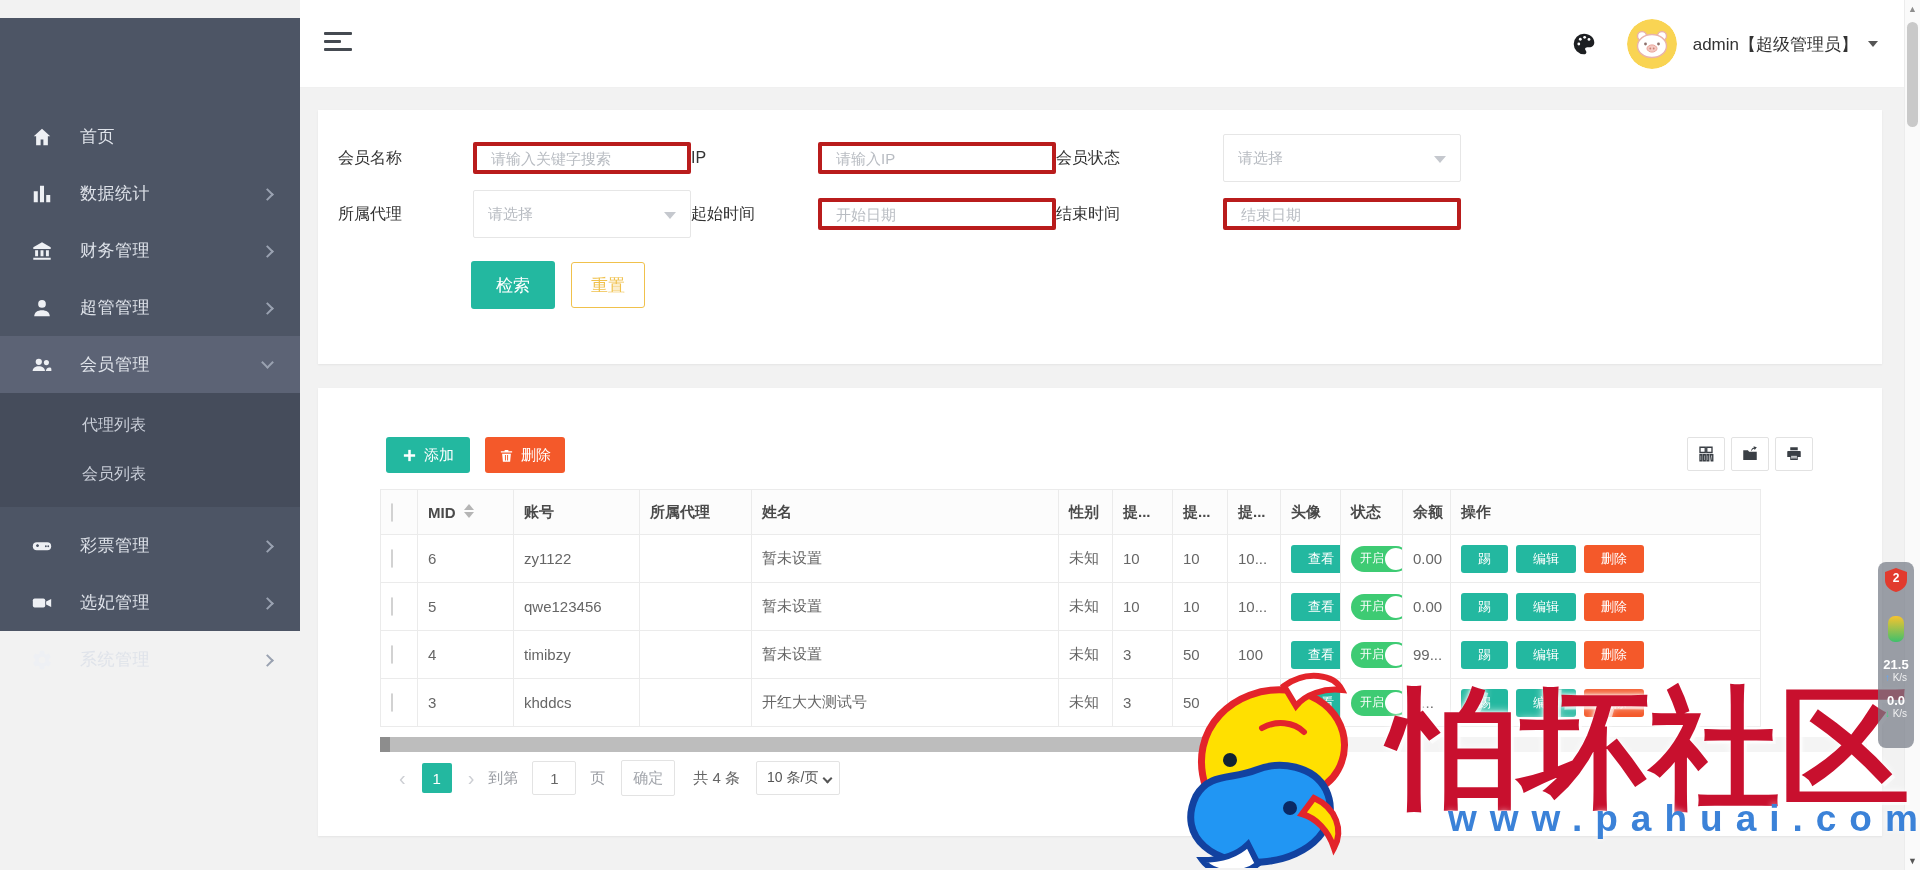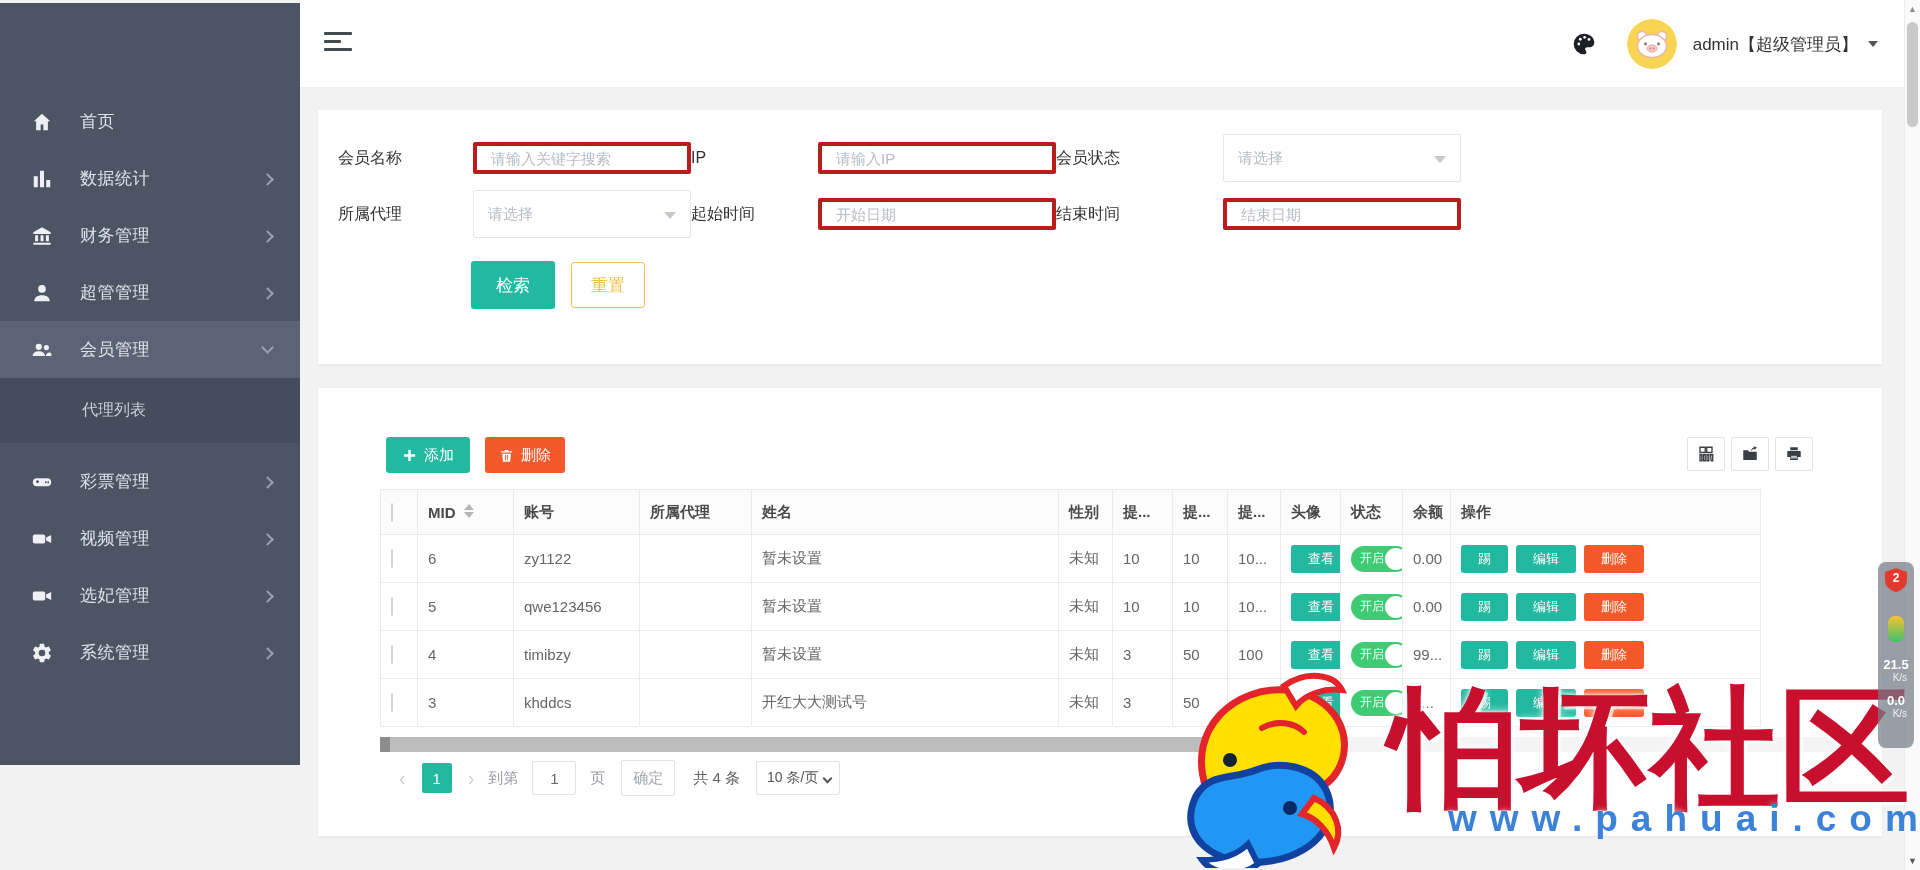--- a/index.html
+++ b/index.html
@@ -1,19 +1,19 @@
 <!DOCTYPE html>
 <html><head>
 <meta charset="utf-8">
 <style>
   * { box-sizing: border-box; margin: 0; padding: 0; }
   html,body { width:1920px; height:870px; overflow:hidden; font-family:"Liberation Sans","DejaVu Sans",sans-serif; background:#f2f2f2; }
 
   
-  .sidebar { position:absolute; left:0; top:3px; width:300px; height:762px; background:#4d5565; z-index:10; }
+  .sidebar { position:absolute; left:0; top:18px; width:300px; height:613px; background:#4d5565; z-index:10; }
   .s-item { display:flex; align-items:center; height:57px; padding:0 26px 0 30px; color:#dfe3ea; cursor:pointer; position:relative; }
   .s-item.active { background:#5c6375; }
   .s-ico { width:24px; height:24px; margin-right:26px; flex:0 0 24px; display:flex; align-items:center; justify-content:center; }
   .s-ico svg { width:22px; height:22px; fill:#eef0f4; }
   .s-label { font-size:17px; letter-spacing:.5px; }
   .chev { width:9px; height:9px; border-right:2px solid #9aa2b1; border-bottom:2px solid #9aa2b1; transform:rotate(-45deg); position:absolute; right:28px; top:25px; }
   .chev.down { transform:rotate(45deg); top:22px; }
   .s-sub { background:#454c5b; }
   .s-sub .sub-item { height:49px; display:flex; align-items:center; padding-left:82px; color:#c9ced8; font-size:16px; cursor:pointer; }
   .s-gap { height:10px; }
@@ -174,49 +174,42 @@
       </span>
     <span class="s-label">会员管理</span>
     <span class="chev down"></span>
   </div>
 
   <nav class="s-sub">
     <div style="height:8px"></div>
     <div class="sub-item">
       <span>代理列表</span>
     </div>
+    <div class="sub-item">
+      <span>会员列表</span>
+    </div>
     <div style="height:8px"></div>
   </nav>
 
   <div class="s-gap"></div>
 
   <div class="s-item">
     <span class="s-ico">
         <svg viewBox="0 0 24 24">
           <rect x="2" y="8" width="20" height="8.6" rx="4.3"></rect>
           <rect x="5.6" y="10.8" width="3" height="1.6" fill="#4d5565"></rect>
           <rect x="6.3" y="10.1" width="1.6" height="3" fill="#4d5565"></rect>
           <circle cx="16.2" cy="12.3" r="1" fill="#4d5565"></circle>
           <circle cx="18.8" cy="12.3" r="1" fill="#4d5565"></circle>
         </svg>
       </span>
     <span class="s-label">彩票管理</span>
     <span class="chev"></span>
   </div>
 
-  <div class="s-item">
-    <span class="s-ico">
-        <svg viewBox="0 0 24 24">
-          <rect x="2" y="7" width="13.5" height="10" rx="2"></rect>
-          <path d="M16.5 10.4L22 7.6v8.8l-5.5-2.8z"></path>
-        </svg>
-      </span>
-    <span class="s-label">视频管理</span>
-    <span class="chev"></span>
-  </div>
 
   <div class="s-item">
     <span class="s-ico">
         <svg viewBox="0 0 24 24">
           <rect x="2" y="7" width="13.5" height="10" rx="2"></rect>
           <path d="M16.5 10.4L22 7.6v8.8l-5.5-2.8z"></path>
         </svg>
       </span>
     <span class="s-label">选妃管理</span>
     <span class="chev"></span>

